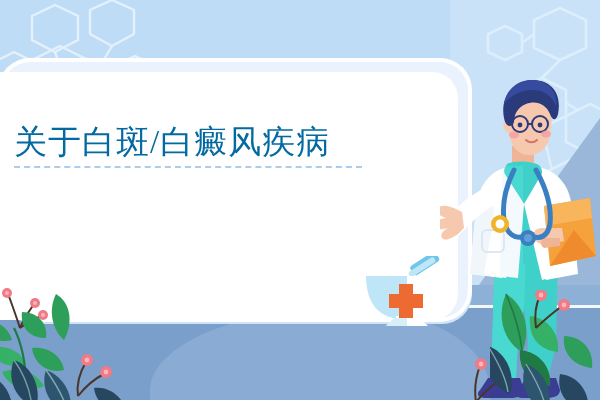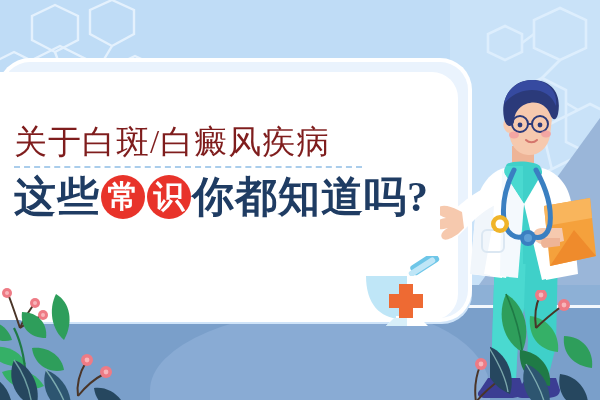--- a/index.html
+++ b/index.html
@@ -62,21 +62,21 @@
     position:absolute;left:-24px;top:72px;width:482px;height:248px;
     background:#ffffff;border-radius:0 26px 26px 0;
   }
   
   .headline{
     position:absolute;left:14px;top:124px;width:430px;
   }
   .line1{
     font-family:"Liberation Serif", serif;
     font-size:33px;letter-spacing:1px;
-    color:#7f1d1d;font-weight:400;white-space:nowrap;
+    color:#0369a1;font-weight:400;white-space:nowrap;
     line-height:1.1;
   }
   .divider{
     margin-top:6px;width:348px;height:0;
     border-top:2px dashed #aacdeb;
   }
   .line2{
     margin-top:7px;
     display:flex;align-items:center;white-space:nowrap;
   }
@@ -142,26 +142,20 @@
   <div class="bg-floor"></div>
   <div class="bg-floor-glow"></div>
 
   <div class="card-shadow-2"></div>
   <div class="card-shadow-1"></div>
   <div class="card"></div>
 
   <div class="headline">
     <div class="line1">关于白斑/白癜风疾病</div>
     <div class="divider"></div>
-    <div class="line2">
-      <span class="l2txt">这些</span>
-      <span class="redcircle">常</span>
-      <span class="redcircle">识</span>
-      <span class="l2txt">你都知道吗?</span>
-    </div>
   </div>
 
   <svg class="mortar-wrap" viewBox="0 0 110 78" xmlns="http://www.w3.org/2000/svg">
     <rect x="58" y="2" width="30" height="11" rx="3" transform="rotate(-33 73 8)" fill="#6ec6e8"></rect>
     <rect x="55" y="8" width="30" height="6" rx="2.5" transform="rotate(-33 70 11)" fill="#bfe6f7"></rect>
     <path d="M14 20 H96 C96 48 82 62 62 63 H48 C28 62 14 48 14 20 Z" fill="#ffffff"></path>
     <path d="M14 20 H55 V63 H48 C28 62 14 48 14 20 Z" fill="#bfe6f7"></path>
     <rect x="44" y="60" width="22" height="10" fill="#ffffff"></rect>
     <path d="M34 70 H76 L68 62 H42 Z" fill="#ffffff"></path>
     <path d="M34 70 H55 V62 H42 Z" fill="#d8eff9"></path>

